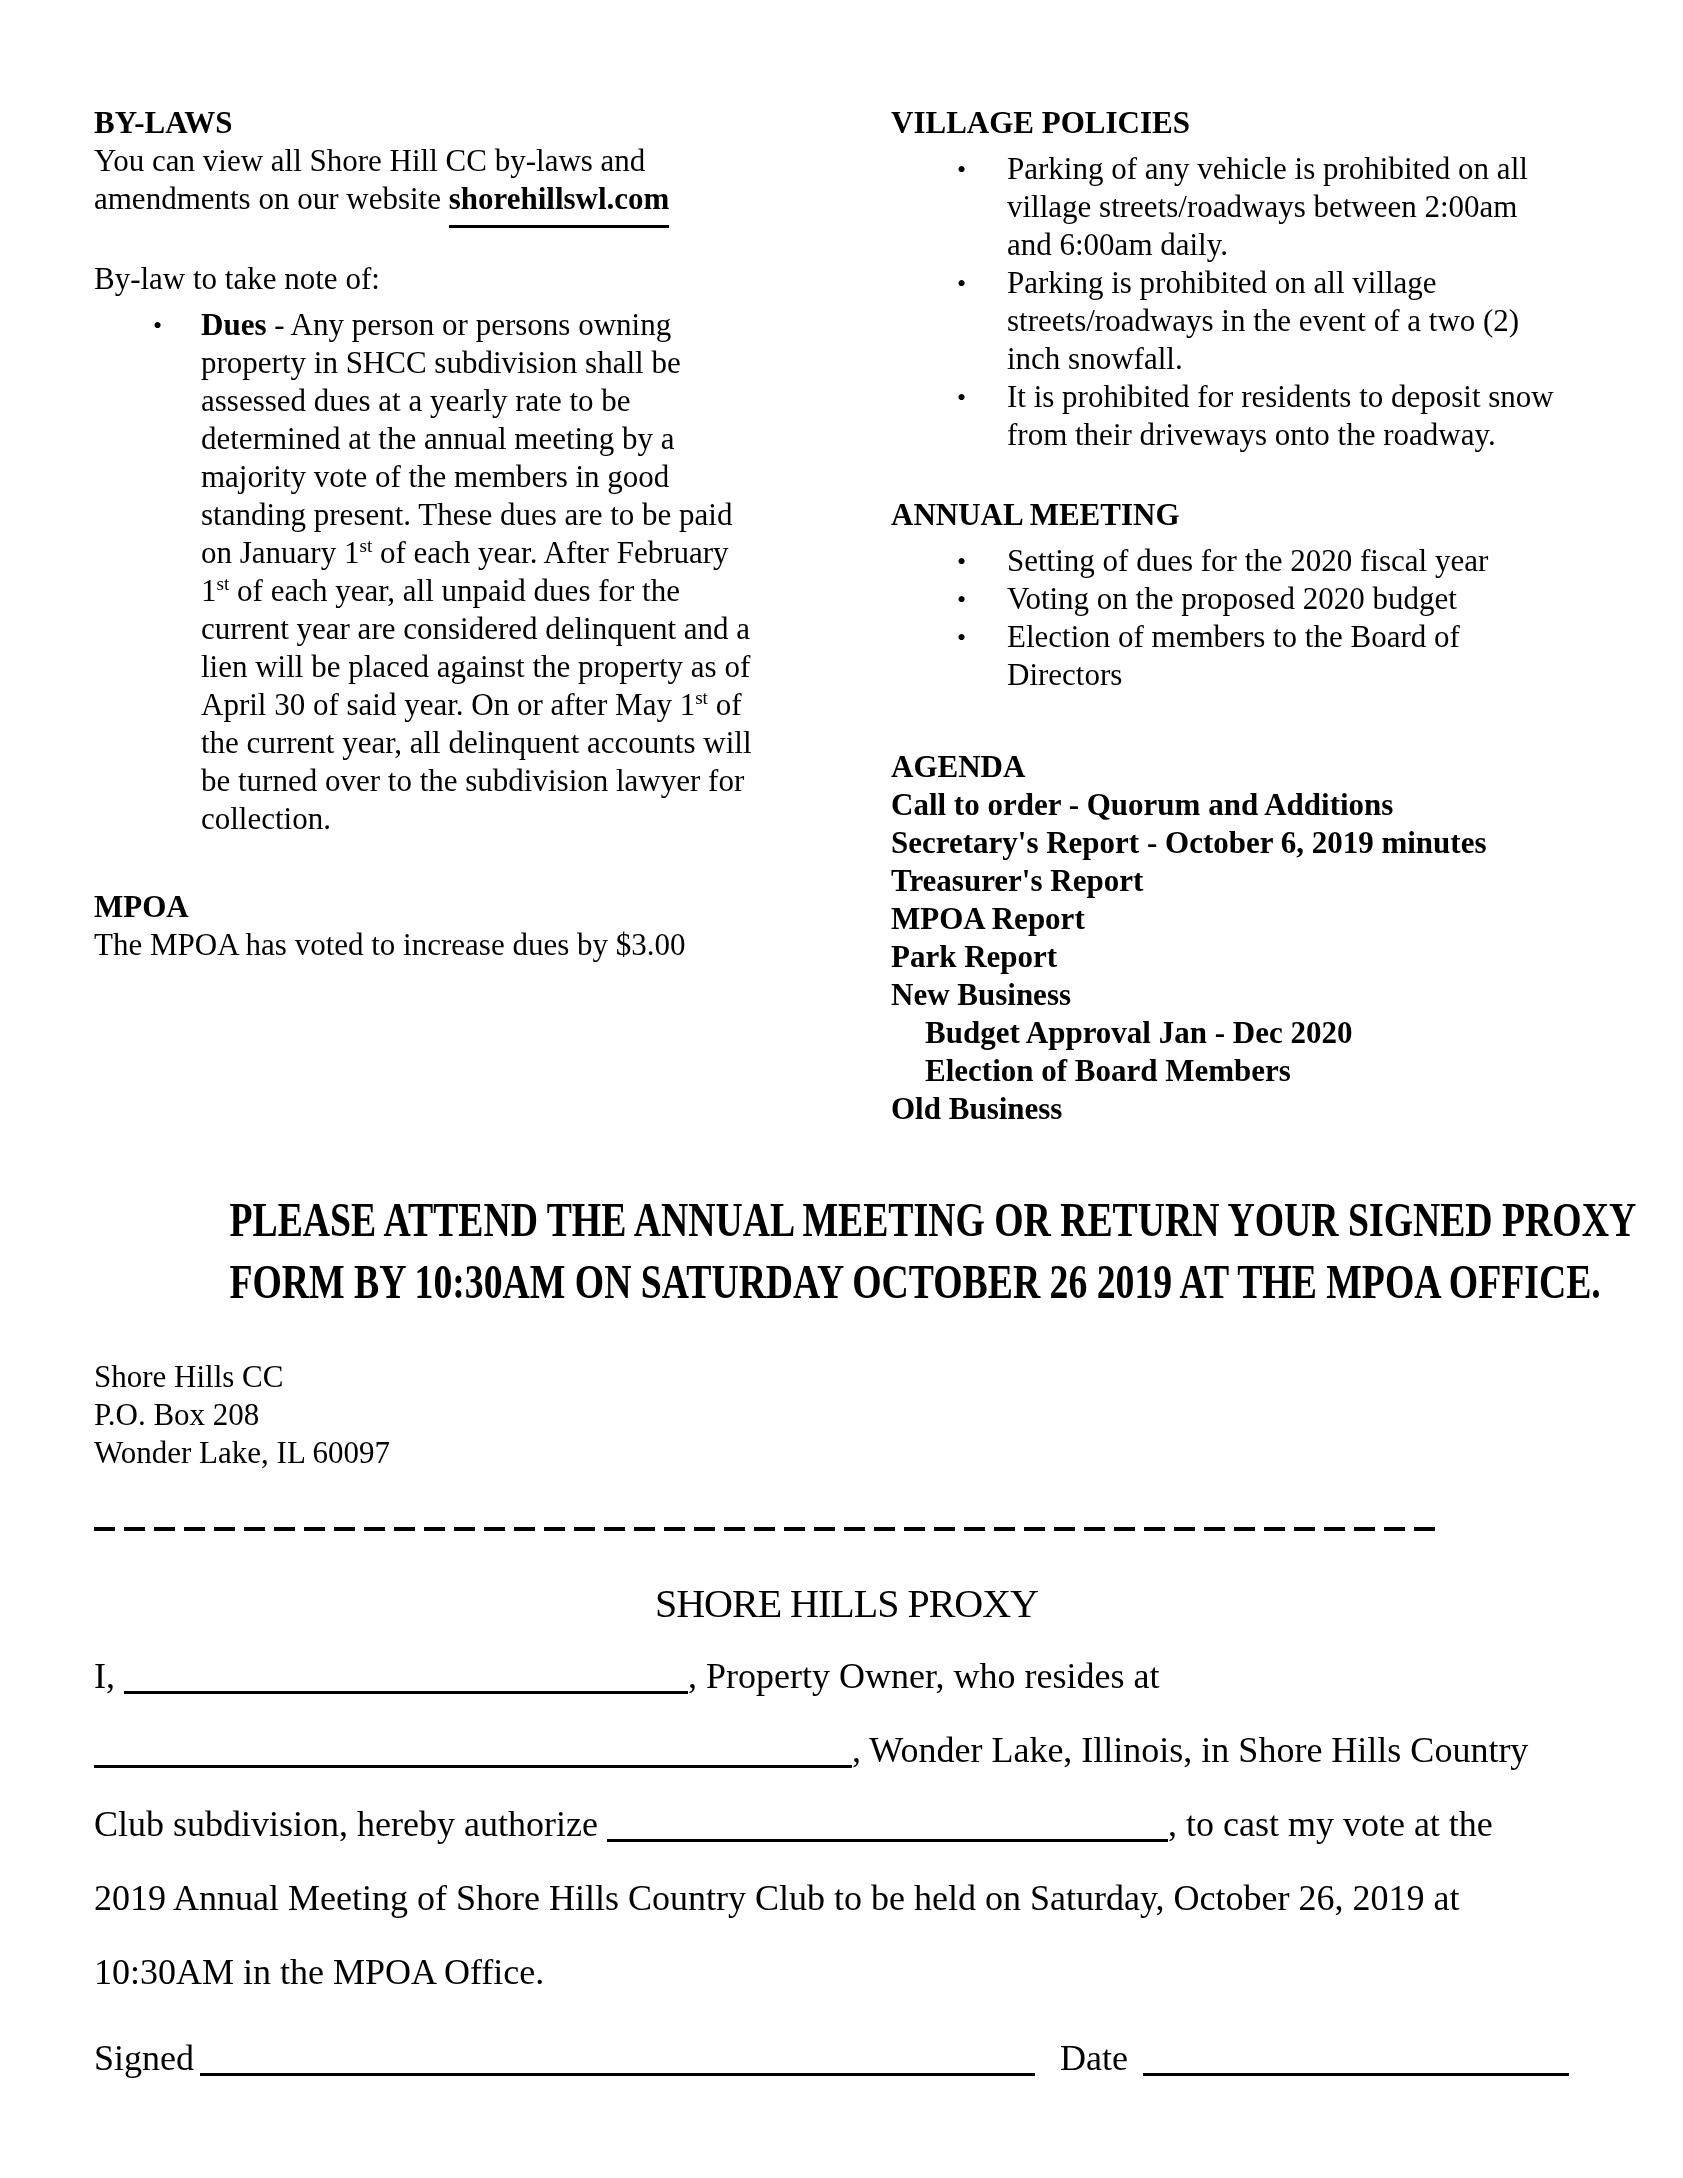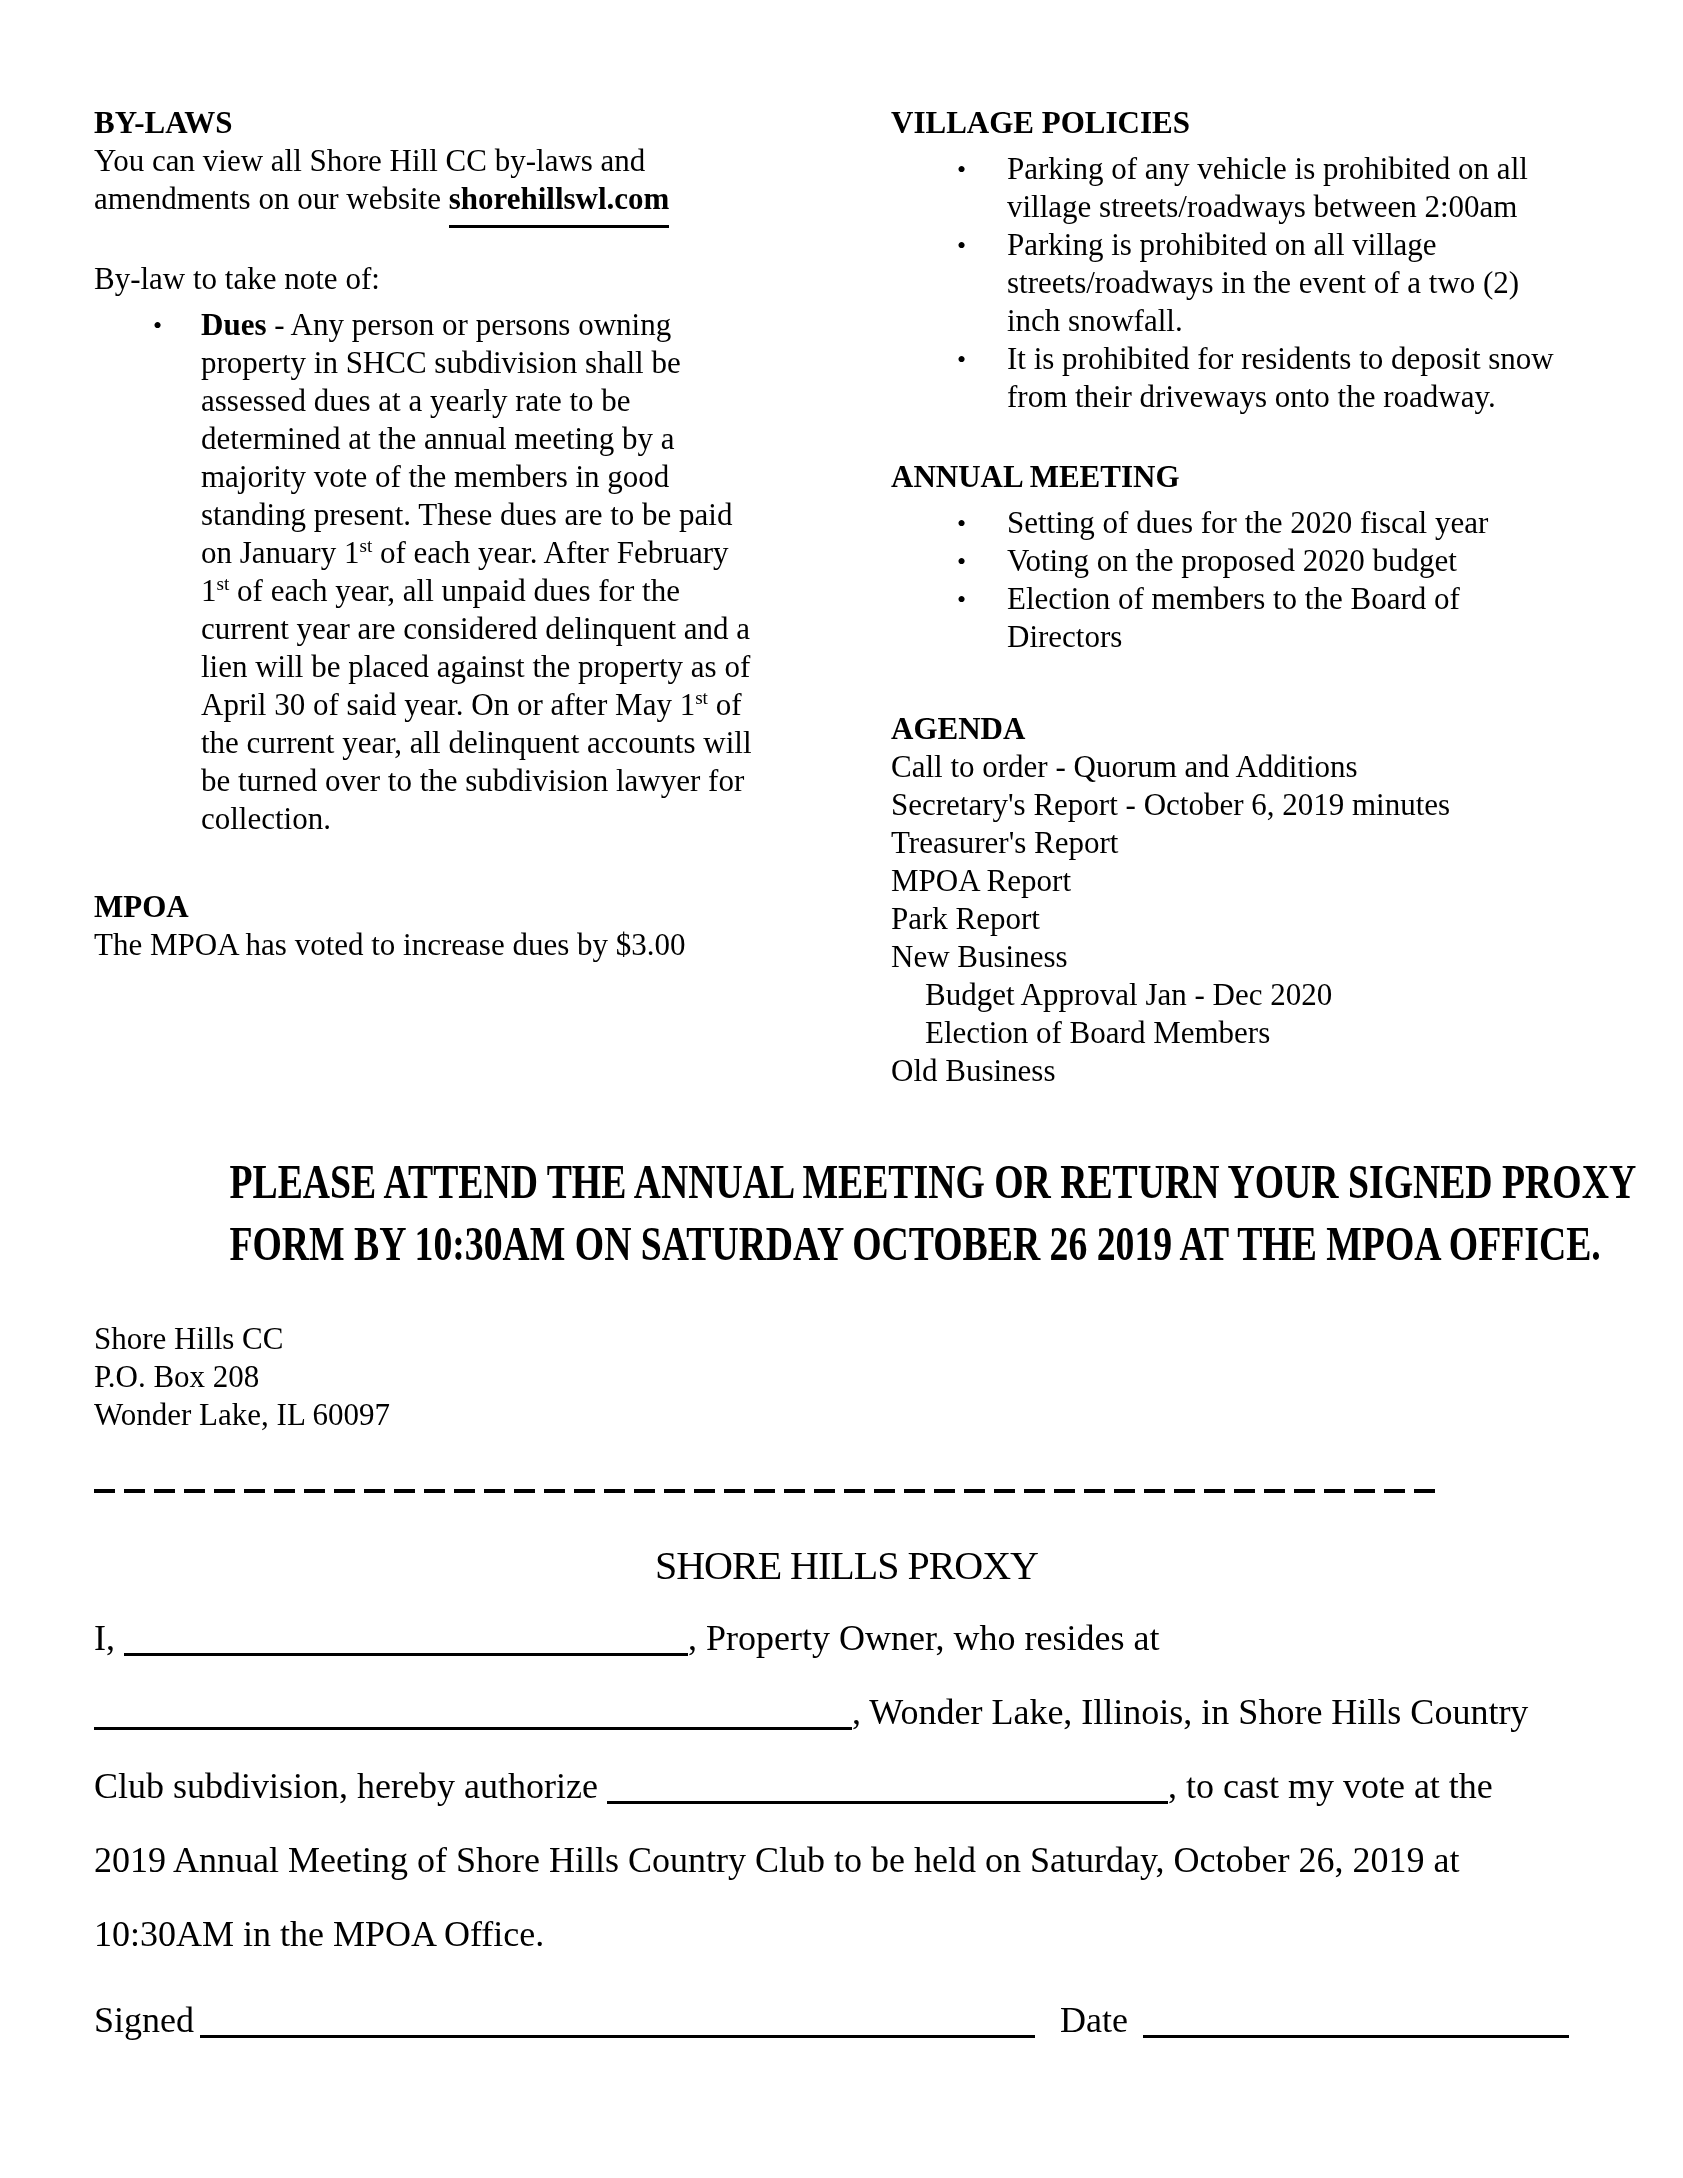--- a/index.html
+++ b/index.html
@@ -27,21 +27,21 @@
   li.bullet { position:relative; line-height:38px; }
   .col-left  li.bullet { margin-left:59px; padding-left:48px; }
   .col-right li.bullet { margin-left:66px; padding-left:50px; }
   li.bullet .marker { position:absolute; left:0; top:1px; font-size:26px; }
 
   sup.st { font-size:0.62em; vertical-align:super; line-height:0; }
 
   .bold { font-weight:bold; }
   .weblink { font-weight:bold; text-decoration:none; color:#000; border-bottom:3px solid #000; padding-bottom:9px; }
 
-  .agenda-item { line-height:38px; white-space:nowrap; }
+  .agenda-item { line-height:38px; white-space:nowrap;font-weight:bold; }
   .agenda-item.indent { padding-left:34px; }
 
   .notice {
     margin-top:61px; text-align:center; font-weight:bold;
     font-size:46px; line-height:59px; white-space:nowrap;
     transform:scale(0.82, 1.05); transform-origin:center top;
   }
   .address { margin-top:51px; }
 
   .dashed-divider {
@@ -100,20 +100,21 @@
       <div class="line">The MPOA has voted to increase dues by $3.00</div>
     </div>
 
     <div class="col-right">
       <h2>VILLAGE POLICIES</h2>
       <ul class="blist">
         <li class="bullet">
           <span class="marker">•</span>
           <div class="line">Parking of any vehicle is prohibited on all</div>
           <div class="line">village streets/roadways between 2:00am</div>
+          <div class="line">and 6:00am daily.</div>
         </li>
         <li class="bullet">
           <span class="marker">•</span>
           <div class="line">Parking is prohibited on all village</div>
           <div class="line">streets/roadways in the event of a two (2)</div>
           <div class="line">inch snowfall.</div>
         </li>
         <li class="bullet">
           <span class="marker">•</span>
           <div class="line">It is prohibited for residents to deposit snow</div>

